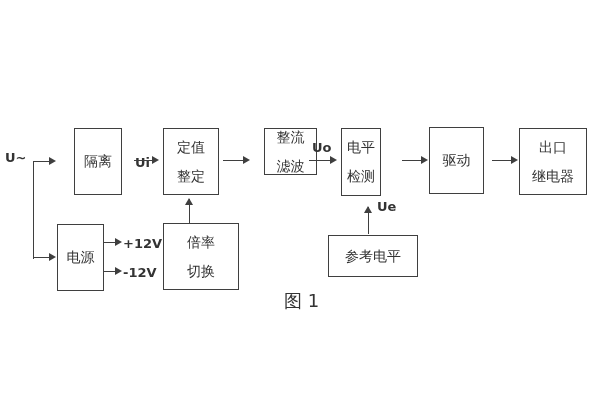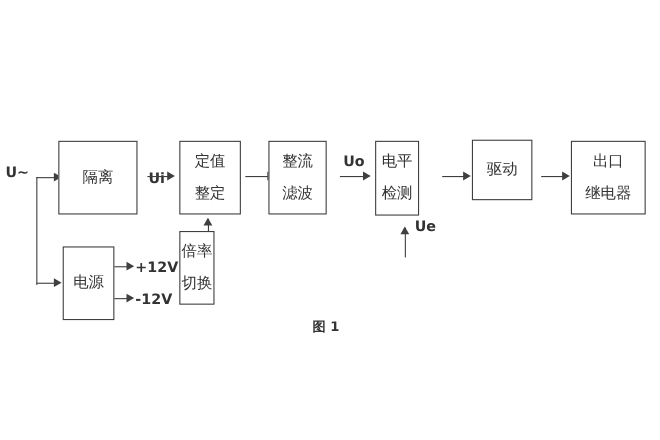--- a/index.html
+++ b/index.html
@@ -81,66 +81,66 @@
     position: absolute;
     font-size: 13px;
     font-weight: 600;
     color: var(--text);
     white-space: nowrap;
     line-height: 14px;
   }
 
   .caption {
     position: absolute;
-    font-size: 12px;
-    font-weight: 700;
+    font-size: 18px;
+    font-weight: 400;
     color: var(--text);
     white-space: nowrap;
   }
 </style>
 </head>
 <body>
 
 <div class="canvas">
 
   <span class="lbl" style="left:5px;top:151px">U~</span>
   <div class="vline" style="left:33px;top:161px;height:98px"></div>
   <div class="arr-r" style="left:33px;top:161px;width:17px"></div>
   <div class="arr-r" style="left:33px;top:257px;width:17px"></div>
 
-  <div class="box" style="left:53px;top:128px;width:72px;height:67px">
+  <div class="box" style="left:74px;top:128px;width:48px;height:67px">
     <span>隔离</span>
   </div>
 
   <span class="lbl" style="left:135px;top:156px">Ui</span>
   <div class="arr-r" style="left:134px;top:160px;width:19px"></div>
 
   <div class="box" style="left:163px;top:128px;width:56px;height:67px">
     <span>定值</span>
     <span>整定</span>
   </div>
 
   <div class="arr-r" style="left:223px;top:160px;width:21px"></div>
 
-  <div class="box" style="left:244px;top:128px;width:53px;height:67px">
+  <div class="box" style="left:264px;top:128px;width:53px;height:47px">
     <span>整流</span>
     <span>滤波</span>
   </div>
 
   <span class="lbl" style="left:312px;top:141px">Uo</span>
   <div class="arr-r" style="left:309px;top:160px;width:22px"></div>
 
   <div class="box" style="left:341px;top:128px;width:40px;height:68px">
     <span>电平</span>
     <span>检测</span>
   </div>
 
   <div class="arr-r" style="left:402px;top:160px;width:20px"></div>
 
-  <div class="box" style="left:429px;top:127px;width:55px;height:55px">
+  <div class="box" style="left:429px;top:127px;width:55px;height:67px">
     <span>驱动</span>
   </div>
 
   <div class="arr-r" style="left:492px;top:160px;width:20px"></div>
 
   <div class="box" style="left:519px;top:128px;width:68px;height:67px">
     <span>出口</span>
     <span>继电器</span>
   </div>
 
@@ -148,23 +148,26 @@
     <span>电源</span>
   </div>
 
   <div class="arr-r" style="left:104px;top:242px;width:12px"></div>
   <span class="lbl" style="left:123px;top:237px">+12V</span>
 
   <div class="arr-r" style="left:104px;top:271px;width:12px"></div>
   <span class="lbl" style="left:123px;top:266px">-12V</span>
 
   <div class="arr-u" style="left:189px;top:199px;height:24px"></div>
-  <div class="box" style="left:163px;top:210px;width:32px;height:67px">
+  <div class="box" style="left:163px;top:223px;width:76px;height:67px">
     <span>倍率</span>
     <span>切换</span>
   </div>
 
   <div class="arr-u" style="left:368px;top:207px;height:27px"></div>
   <span class="lbl" style="left:377px;top:200px">Ue</span>
+  <div class="box" style="left:328px;top:235px;width:90px;height:42px">
+    <span>参考电平</span>
+  </div>
 
   <span class="caption" style="left:284px;top:289px">图 1</span>
 
 </div>
 
 </body></html>

